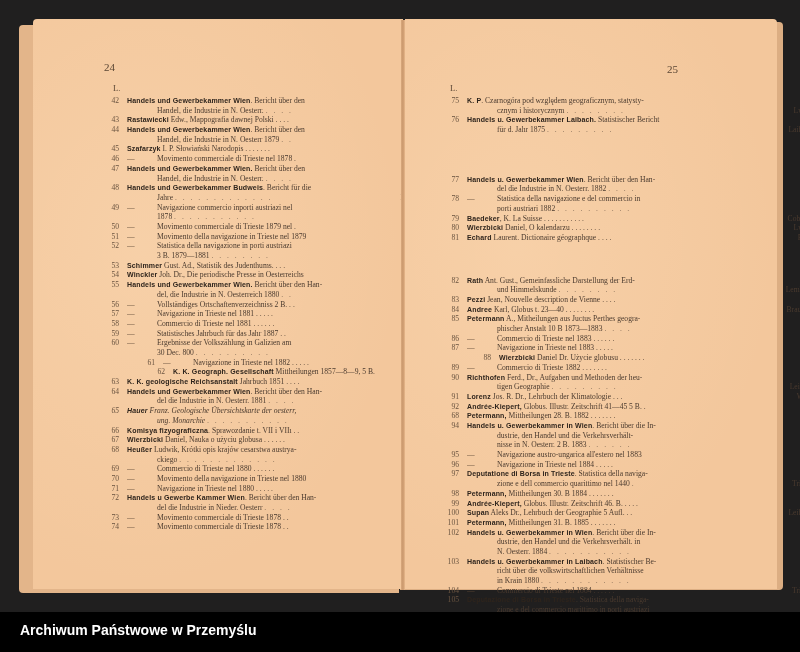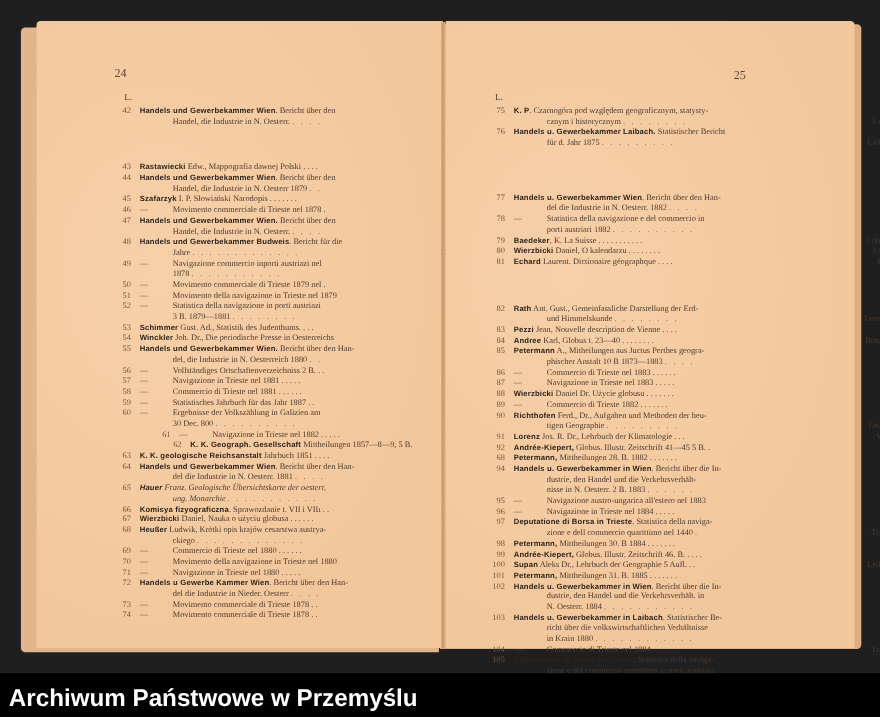--- a/index.html
+++ b/index.html
@@ -21,41 +21,41 @@
   .entry { position:relative; white-space:nowrap; }
   .num { position:absolute; left:0; width:14px; text-align:right; color:#6a5440; }
   .dash { position:absolute; left:22px; color:#5a4634; }
   .txt { position:absolute; left:22px; }
   .txt.sub { left:52px; }
   .cont { position:absolute; left:52px; }
   .loc { position:absolute; color:#4a3a2e; }
   .bold { font-family:"Liberation Sans", "DejaVu Sans", sans-serif; font-weight:bold; font-size:7px; letter-spacing:0.15px; color:#2e241c; }
   .dots { color:#7a6450; letter-spacing:2px; }
   .footer { position:absolute; left:0; top:612px; width:800px; height:40px; background:#000; }
-  .footer-text { position:absolute; left:8px; top:10px; font-family:"Liberation Sans", "DejaVu Sans", sans-serif;
-                 font-weight:bold; font-size:22px; color:#ffffff; }
+  .footer-text { position:absolute; left:20px; top:10px; font-family:"Liberation Sans", "DejaVu Sans", sans-serif;
+                 font-weight:bold; font-size:14px; color:#ffffff; }
 </style>
 </head>
 <body>
 
 <div class="scan">
   <div class="book-back-left"></div>
   <div class="book-back-right"></div>
 
   <div class="page page-left">
     <div class="page-num" style="left:71px;">24</div>
     <div class="section-mark" style="left:80px;">L.</div>
     <div class="entries" id="left-entries" style="left:72px; top:77px; width:300px;">
         <div class="entry" style="height: 19.4px;">
           <span class="num">42</span>
           <span class="txt"><span class="bold">Handels und Gewerbekammer Wien</span><span>. Bericht über den</span></span>
           <span class="cont" style="top:9.7px"><span>Handel, die Industrie in N. Oesterr.</span> <span class="dots">. . . .</span></span>
           <span class="loc" style="top:9.7px; right:-62px;">1878</span>
         </div>
-        <div class="entry" style="height: 9.7px; margin-top: 32px;">
+        <div class="entry" style="height: 9.7px;">
           <span class="num">43</span>
           <span class="txt"><span class="bold">Rastawiecki</span><span> Edw., Mappografia dawnej Polski . . . .</span></span>
           <span class="loc" style="top:0px; right:-62px;">Warszawa 1846</span>
         </div>
         <div class="entry" style="height: 19.4px;">
           <span class="num">44</span>
           <span class="txt"><span class="bold">Handels und Gewerbekammer Wien</span><span>. Bericht über den</span></span>
           <span class="cont" style="top:9.7px"><span>Handel, die Industrie in N. Oesterr 1879</span> <span class="dots">. .</span></span>
           <span class="loc" style="top:9.7px; right:-62px;"></span>
         </div>
@@ -310,21 +310,21 @@
           <span class="dash">—</span>
           <span class="txt sub">Commercio di Trieste nel 1883 . . . . . .</span>
           <span class="loc" style="top:0px; right:-60px;"></span>
         </div>
         <div class="entry" style="height: 9.7px;">
           <span class="num">87</span>
           <span class="dash">—</span>
           <span class="txt sub">Navigazione in Trieste nel 1883 . . . . .</span>
           <span class="loc" style="top:0px; right:-60px;"></span>
         </div>
-        <div class="entry" style="height: 9.7px;">
+        <div class="entry" style="height: 9.7px; margin-left: 32px;">
           <span class="num">88</span>
           <span class="txt"><span class="bold">Wierzbicki</span><span> Daniel Dr. Użycie globusu . . . . . . .</span></span>
           <span class="loc" style="top:0px; right:-60px;"></span>
         </div>
         <div class="entry" style="height: 9.7px;">
           <span class="num">89</span>
           <span class="dash">—</span>
           <span class="txt sub">Commercio di Trieste 1882 . . . . . . .</span>
           <span class="loc" style="top:0px; right:-60px;"></span>
         </div>

